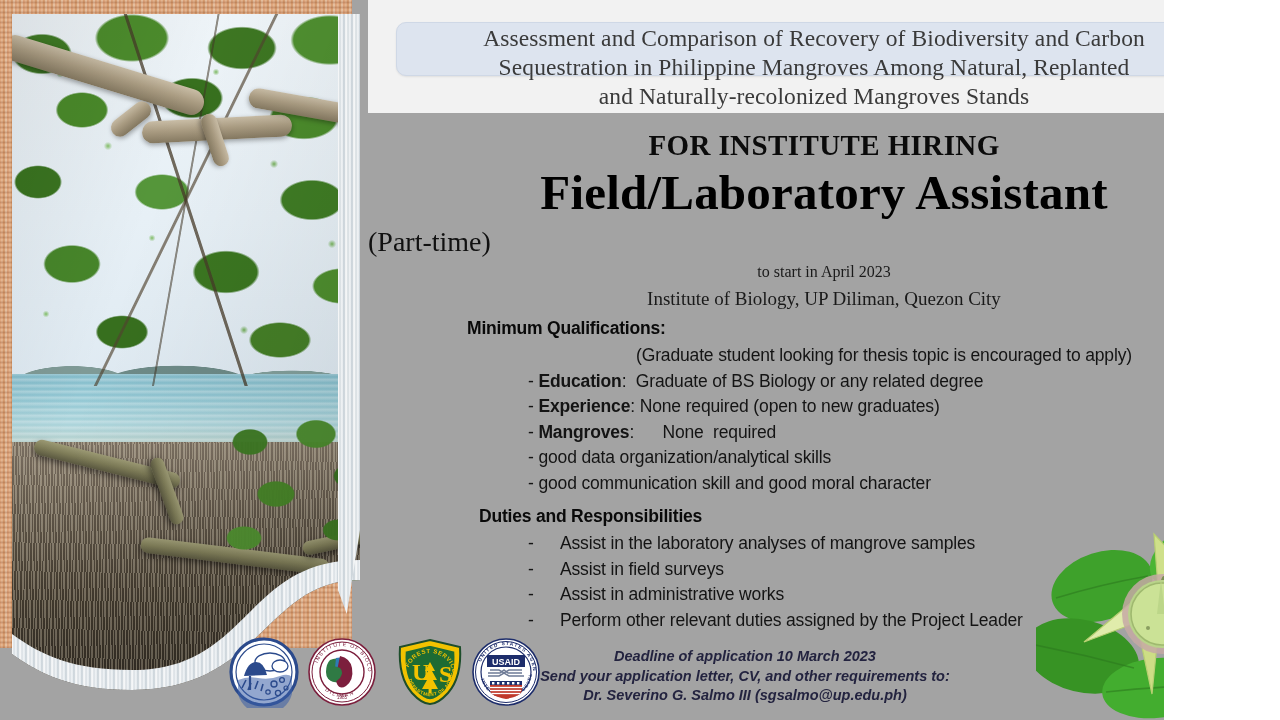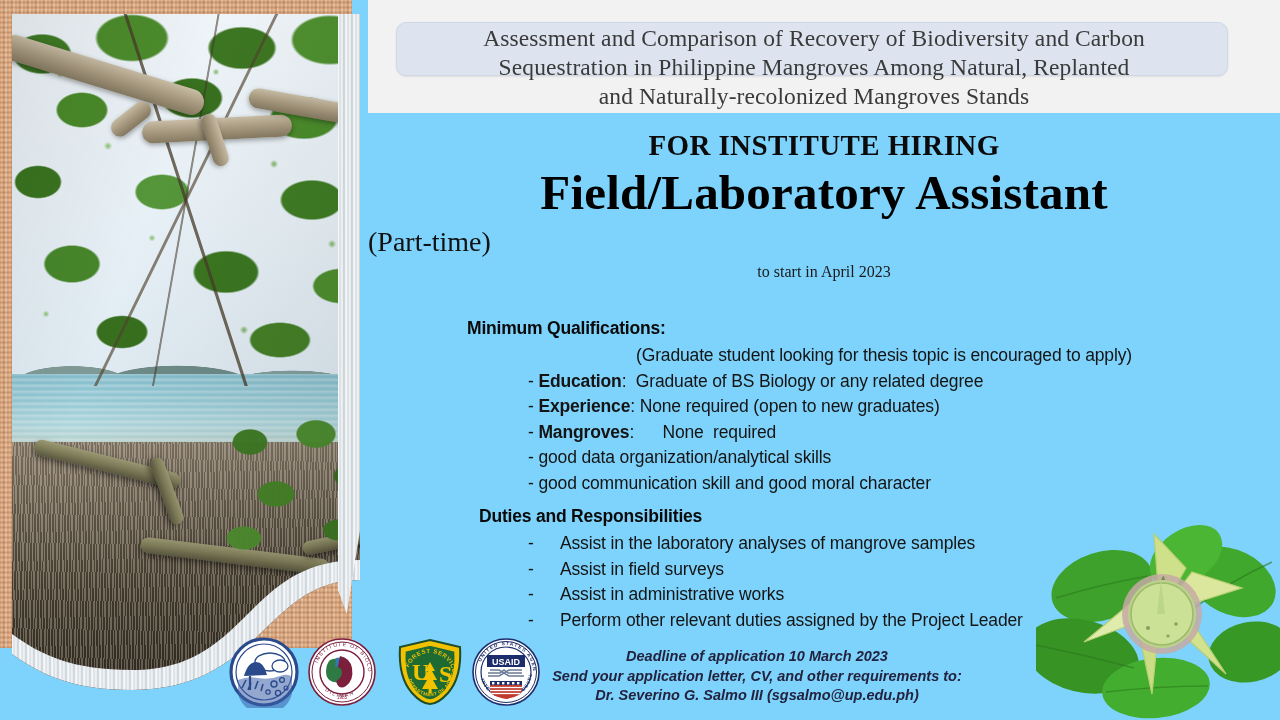--- a/index.html
+++ b/index.html
@@ -5,23 +5,23 @@
   * { box-sizing: border-box; margin: 0; padding: 0; }
   html, body { width: 1280px; height: 720px; overflow: hidden; }
   body {
     font-family: "Liberation Sans", sans-serif;
     background: #ffffff;
     position: relative;
   }
   #poster {
     position: absolute;
     inset: 0;
-    width: 1280px;
+    width: 1164px;
     height: 720px;
-    background: #7dd3fc;
+    background: #a3a3a3;
     overflow: hidden;
   }
 
   
   .photo-wrap {
     position: absolute;
     left: 0; top: 0;
     width: 366px; height: 690px;
   }
   
@@ -293,21 +293,21 @@
     font-family:"Liberation Sans", sans-serif;
     font-size:17.5px;
     line-height:25.6px;
     color:#141414;
     letter-spacing:-.15px;
   }
   .duties-list .bullet { width:32px; flex:0 0 32px; }
 
   
   .footer {
-    position:absolute; left:512px; top:647px; width:490px;
+    position:absolute; left:500px; top:647px; width:490px;
     text-align:center;
     font-family:"Liberation Sans", sans-serif;
     font-style:italic;
     font-weight:bold;
     font-size:14.5px;
     line-height:19.5px;
     color:#23233f;
     white-space:pre-line;
   }
 
@@ -358,20 +358,21 @@
   <div class="header-band"></div>
   <div class="title-box"></div>
   <div class="project-title">Assessment and Comparison of Recovery of Biodiversity and Carbon
 Sequestration in Philippine Mangroves Among Natural, Replanted
 and Naturally-recolonized Mangroves Stands</div>
 
   <div class="hiring">FOR INSTITUTE HIRING</div>
   <div class="jobtitle">Field/Laboratory Assistant</div>
   <div class="parttime">(Part-time)</div>
   <div class="startdate">to start in April 2023</div>
+  <div class="institute">Institute of Biology, UP Diliman, Quezon City</div>
 
   <div class="sec-title qual-title">Minimum Qualifications:</div>
   <div class="qual-list">
       <div class="row indent">(Graduate student looking for thesis topic is encouraged to apply)</div>
       <div class="row">- <b>Education</b>:  Graduate of BS Biology or any related degree</div>
       <div class="row">- <b>Experience</b>: None required (open to new graduates)</div>
       <div class="row">- <b>Mangroves</b>:      None  required</div>
       <div class="row">- good data organization/analytical skills</div>
       <div class="row">- good communication skill and good moral character</div>
     </div>

